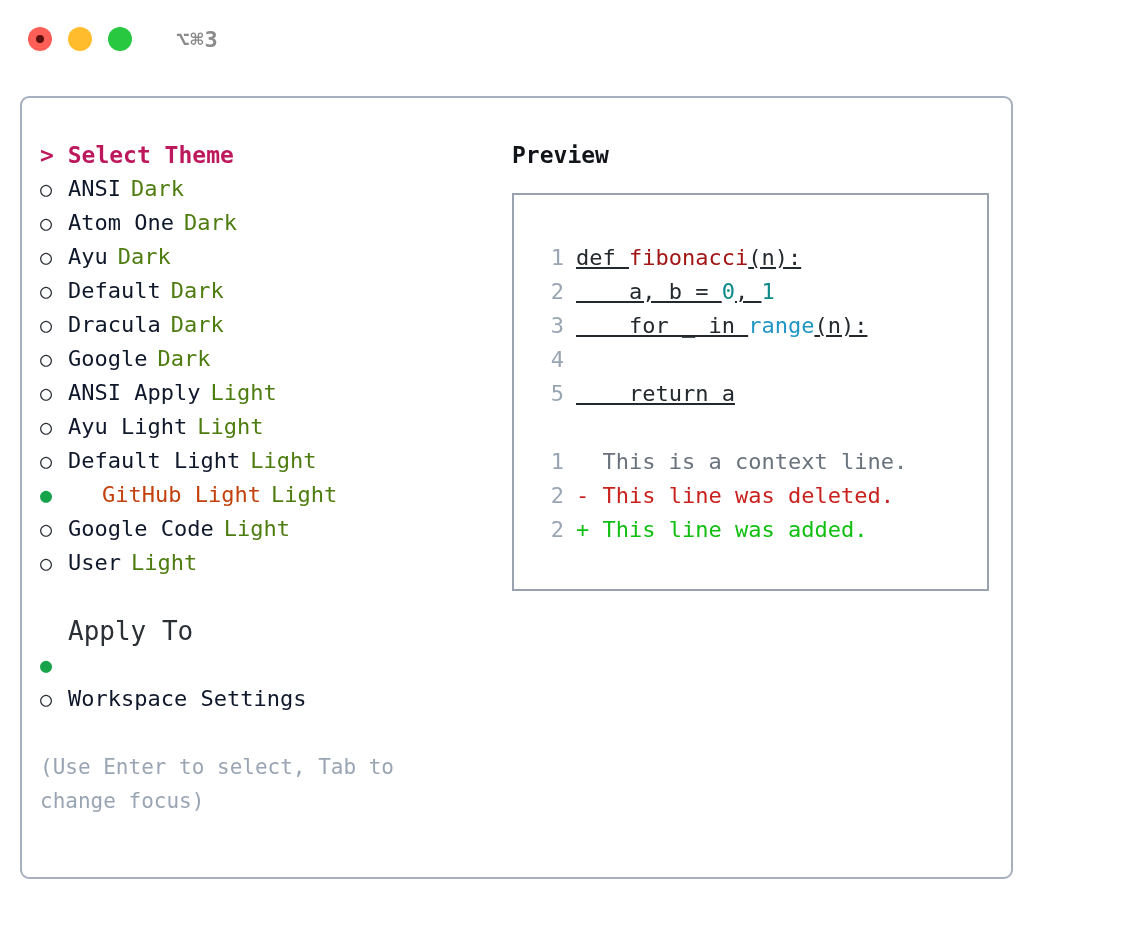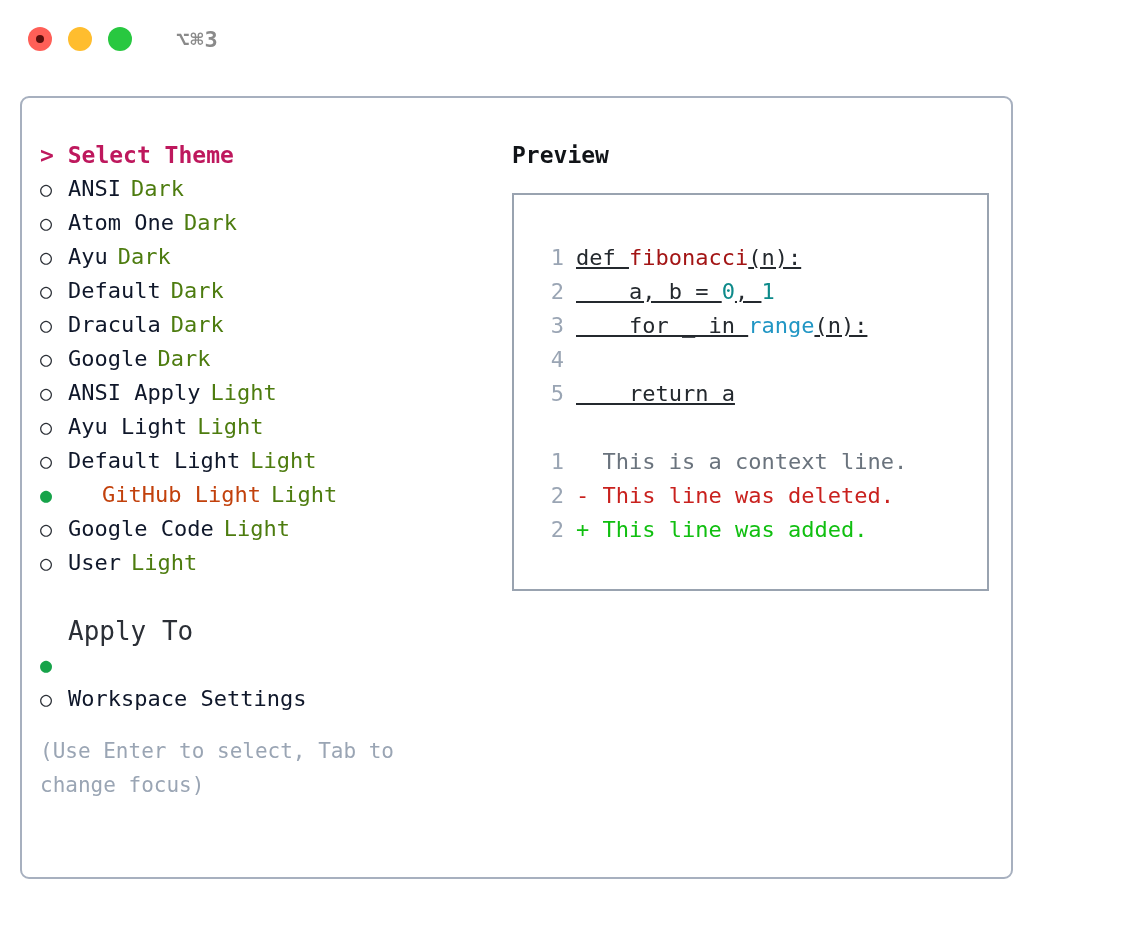--- a/index.html
+++ b/index.html
@@ -99,21 +99,21 @@
   .section-header {
     display: flex;
     font-size: 26px;
     line-height: 34px;
     color: #2b2f36;
     white-space: pre;
   }
   .spacer-row { height: 34px; }
 
   .hint {
-    margin-top: 18px;
+    margin-top: 34px;
     font-size: 21px;
     line-height: 34px;
     color: #9aa5b4;
     width: 420px;
   }
 
   
   .preview-title {
     font-size: 23px;
     font-weight: bold;

